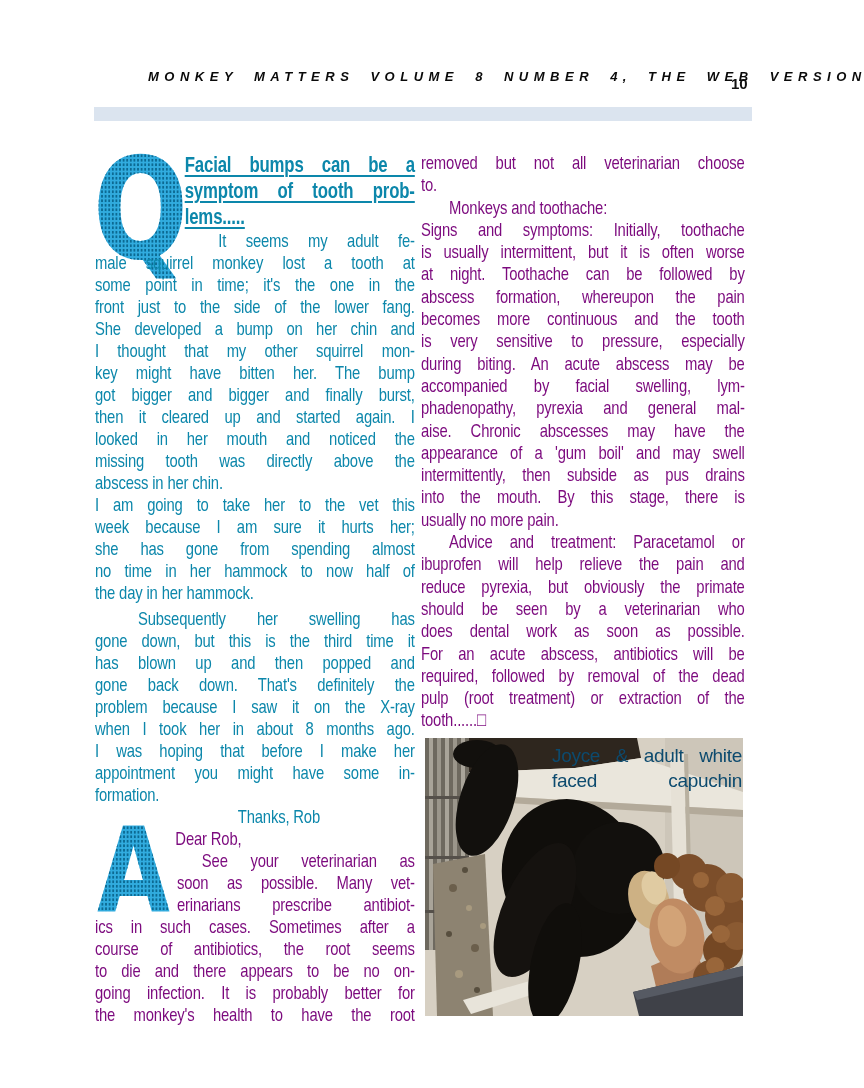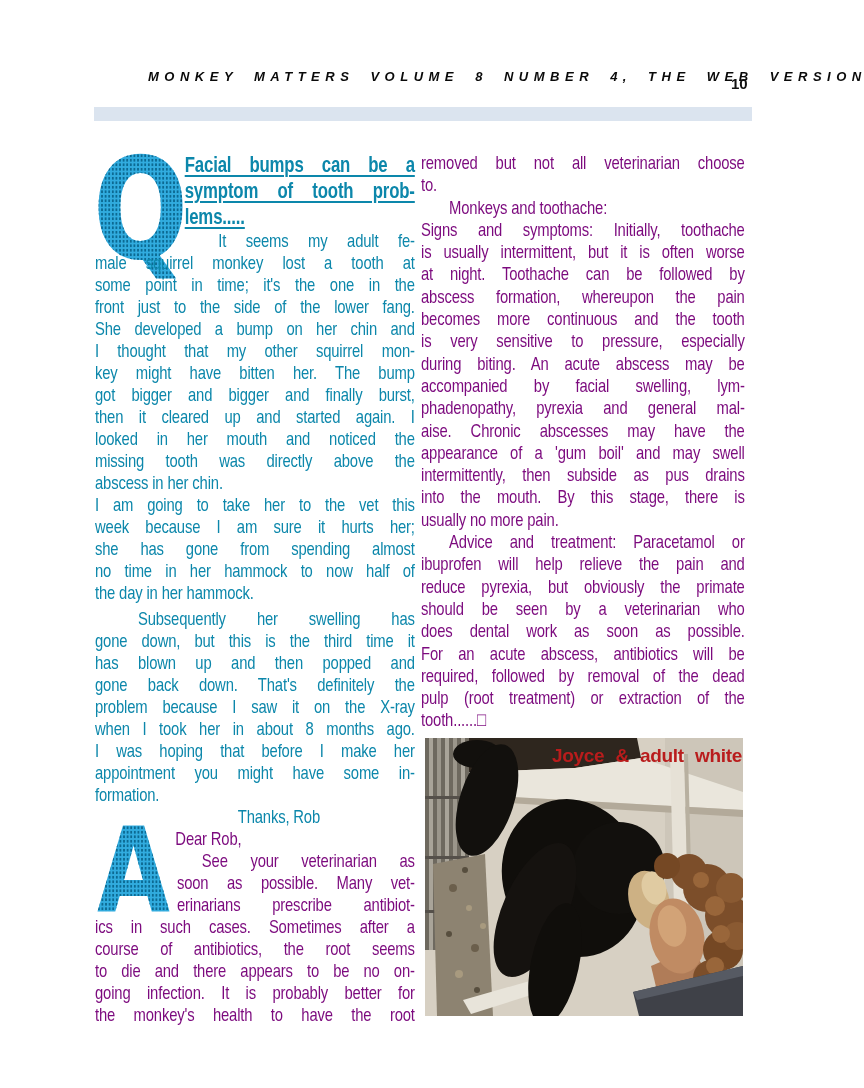--- a/index.html
+++ b/index.html
@@ -68,22 +68,22 @@
   .da { font-size:118px; top:660px; left:2px; }
 
   
   .photo {
     position:absolute; left:425px; top:738px; width:318px; height:278px;
     overflow:hidden; background:#d7d0c3;
   }
   .photo svg { position:absolute; left:0; top:0; }
   .caption {
     position:absolute; left:127px; top:5px; width:190px;
-    font-weight:bold; font-size:19px; line-height:25px;
-    color:#b91c1c; letter-spacing:-0.3px;
+    font-weight:normal; font-size:19px; line-height:25px;
+    color:#0c4a6e; letter-spacing:-0.3px;
   }
   .cap-last { word-spacing:6px; }
 </style>
 </head>
 <body>
 
 <div class="page">
 
   <div class="masthead">MONKEY MATTERS  VOLUME 8 NUMBER 4, THE WEB VERSION</div>
   <div class="pagenum">10</div>
@@ -300,17 +300,18 @@
       <circle cx="276" cy="142" r="8" fill="#99663a"></circle>
       <circle cx="290" cy="228" r="9" fill="#99663a"></circle>
 
       <polygon points="208,254 318,228 318,278 214,278" fill="#3f4148"></polygon>
       <polygon points="208,254 318,228 318,238 212,262" fill="#565a63"></polygon>
     </svg>
     <div class="caption">
 
         <div class="j">Joyce &amp; adult white</div>
 
+        <div class="j">faced capuchin</div>
 
       </div>
   </div>
 
 </div>
 
 </body></html>

